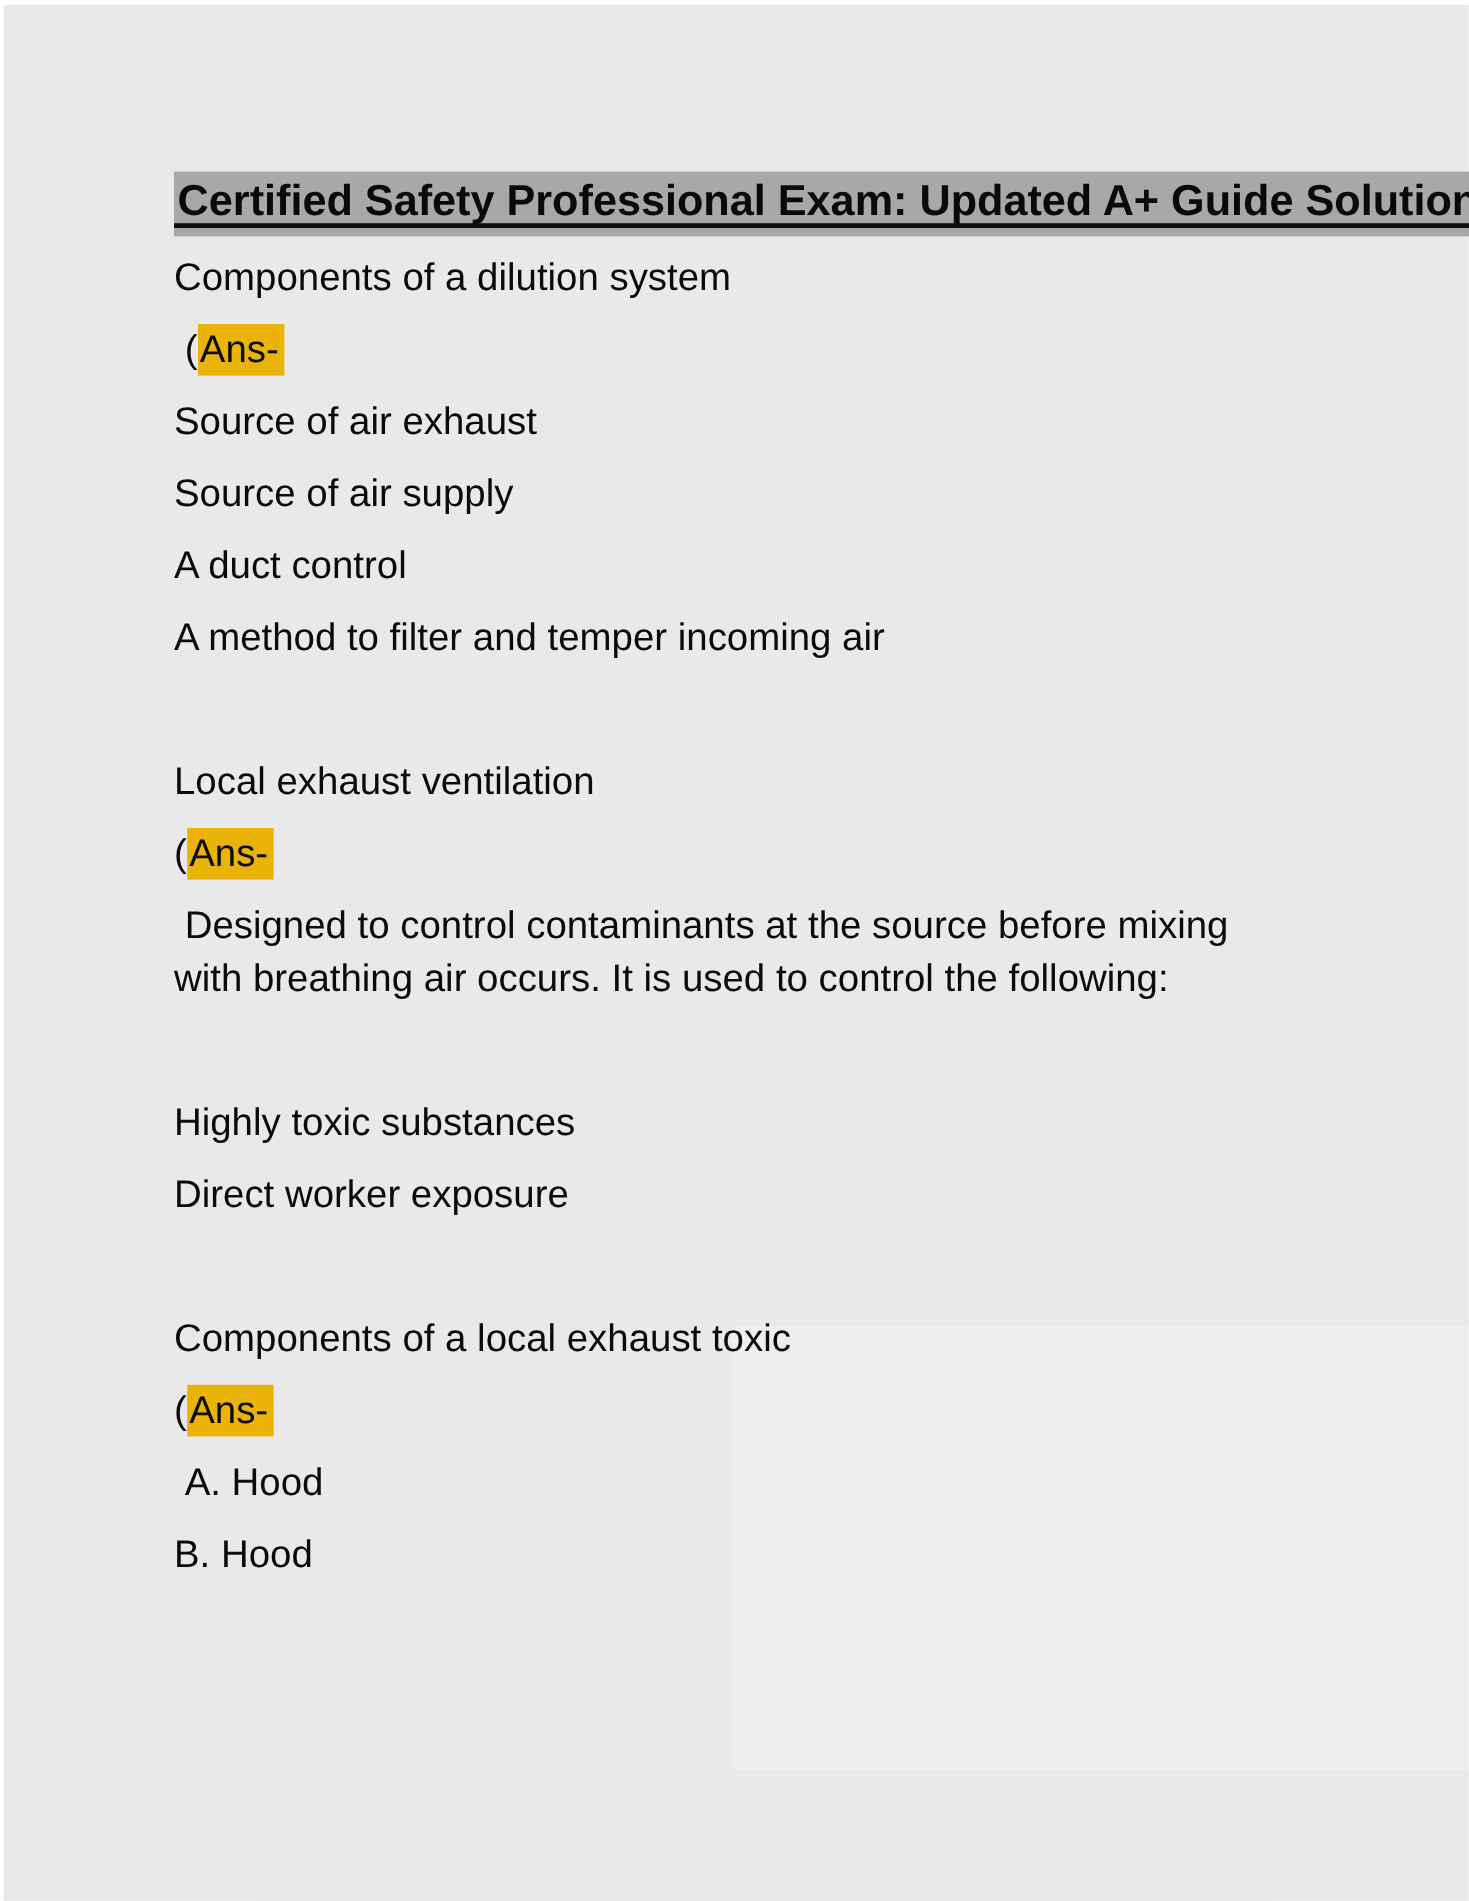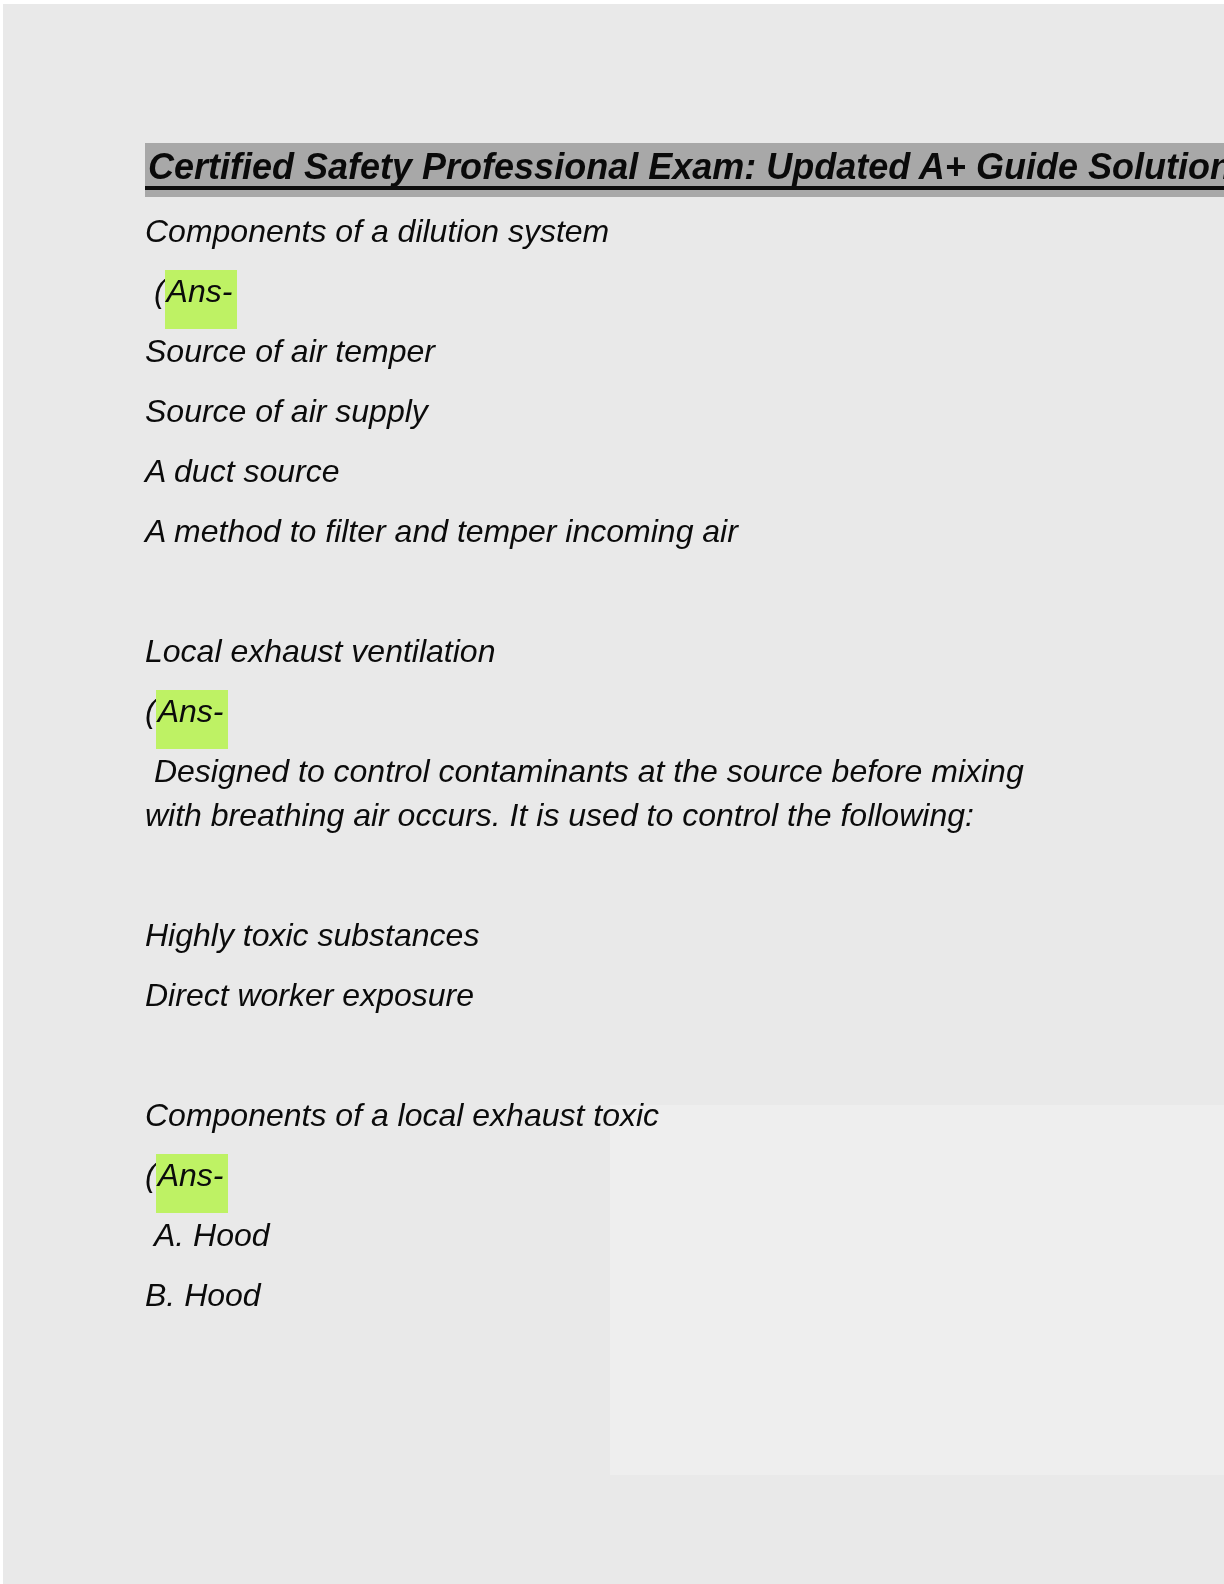--- a/index.html
+++ b/index.html
@@ -11,21 +11,20 @@
     overflow: hidden;
     font-family: "Liberation Sans", "DejaVu Sans", sans-serif;
   }
   .page {
     position: absolute;
     top: 4px;
     left: 3px;
     width: 1221px;
     height: 1580px;
     background: #e9e9e9;
-    font-style: italic;
   }
   .artifact {
     position: absolute;
     left: 607px;
     top: 1101px;
     width: 614px;
     height: 370px;
     background: rgba(255,255,255,0.22);
     pointer-events: none;
   }
@@ -65,43 +64,43 @@
     line-height: 44px;
     white-space: pre-wrap;
   }
   .blank {
     min-height: 44px;
   }
   .wrap-para {
     max-width: 880px;
   }
   .hl-ans {
-    background: #bef264;
-    padding: 3px 5px 20px 2px;
+    background: #eab308;
+    padding: 3px 5px 4px 2px;
   }
 </style>
 </head>
 <body>
 
 <div class="page">
   <div class="artifact"></div>
 
   <div class="doc">
 
     <div class="title-wrap">
       <span class="title-hl"><span>Certified Safety Professional Exam: Updated A+ Guide Solution</span></span>
     </div>
 
     <p class="line">Components of a dilution system</p>
 
     <p class="line"><span> (</span><span class="hl-ans">Ans-</span></p>
 
-    <p class="line">Source of air temper</p>
+    <p class="line">Source of air exhaust</p>
     <p class="line">Source of air supply</p>
-    <p class="line">A duct source</p>
+    <p class="line">A duct control</p>
     <p class="line">A method to filter and temper incoming air</p>
 
     <p class="line blank"></p>
 
     <p class="line">Local exhaust ventilation</p>
 
     <p class="line"><span>(</span><span class="hl-ans">Ans-</span></p>
 
     <p class="line wrap-para"> Designed to control contaminants at the source before mixing with breathing air occurs. It is used to control the following:</p>
 

